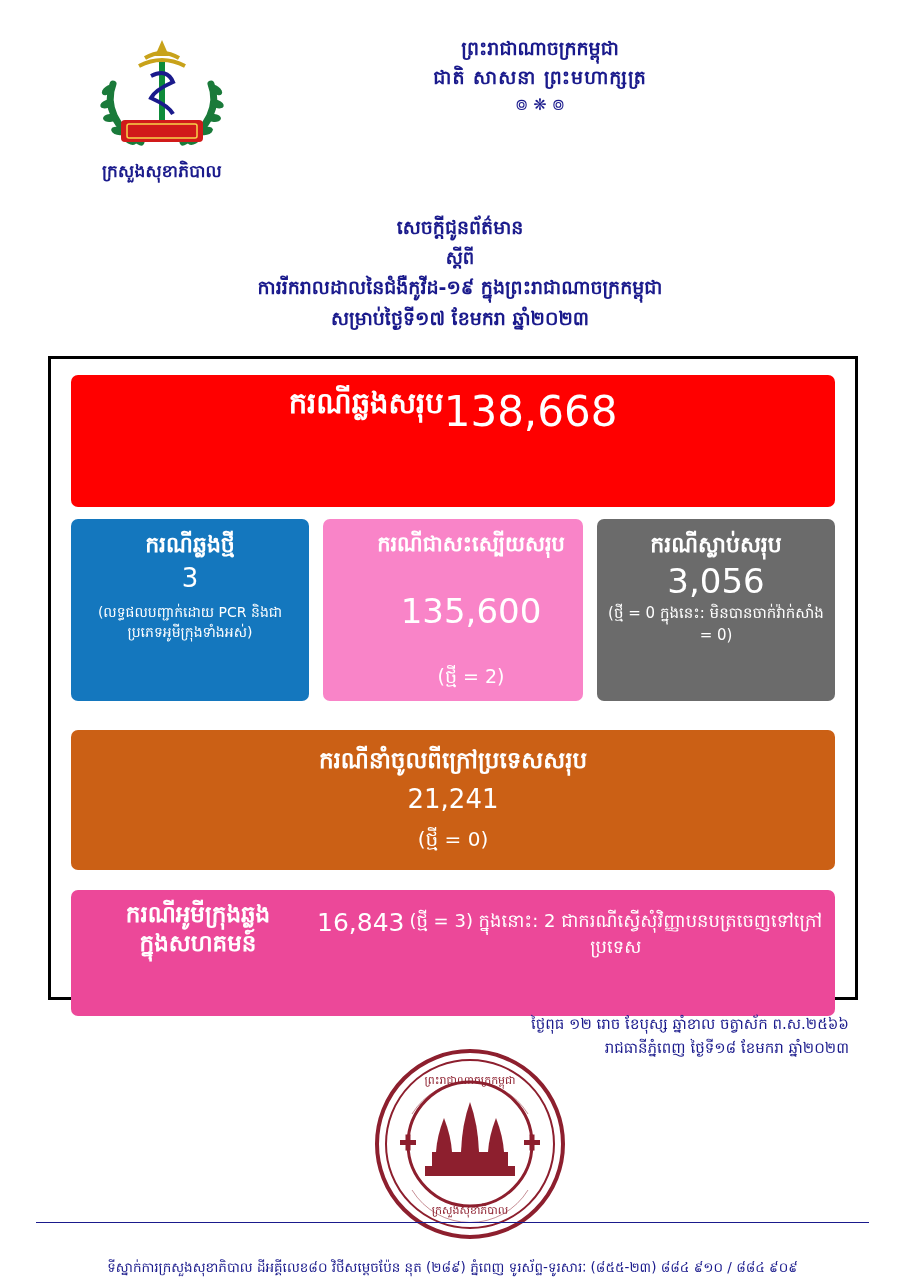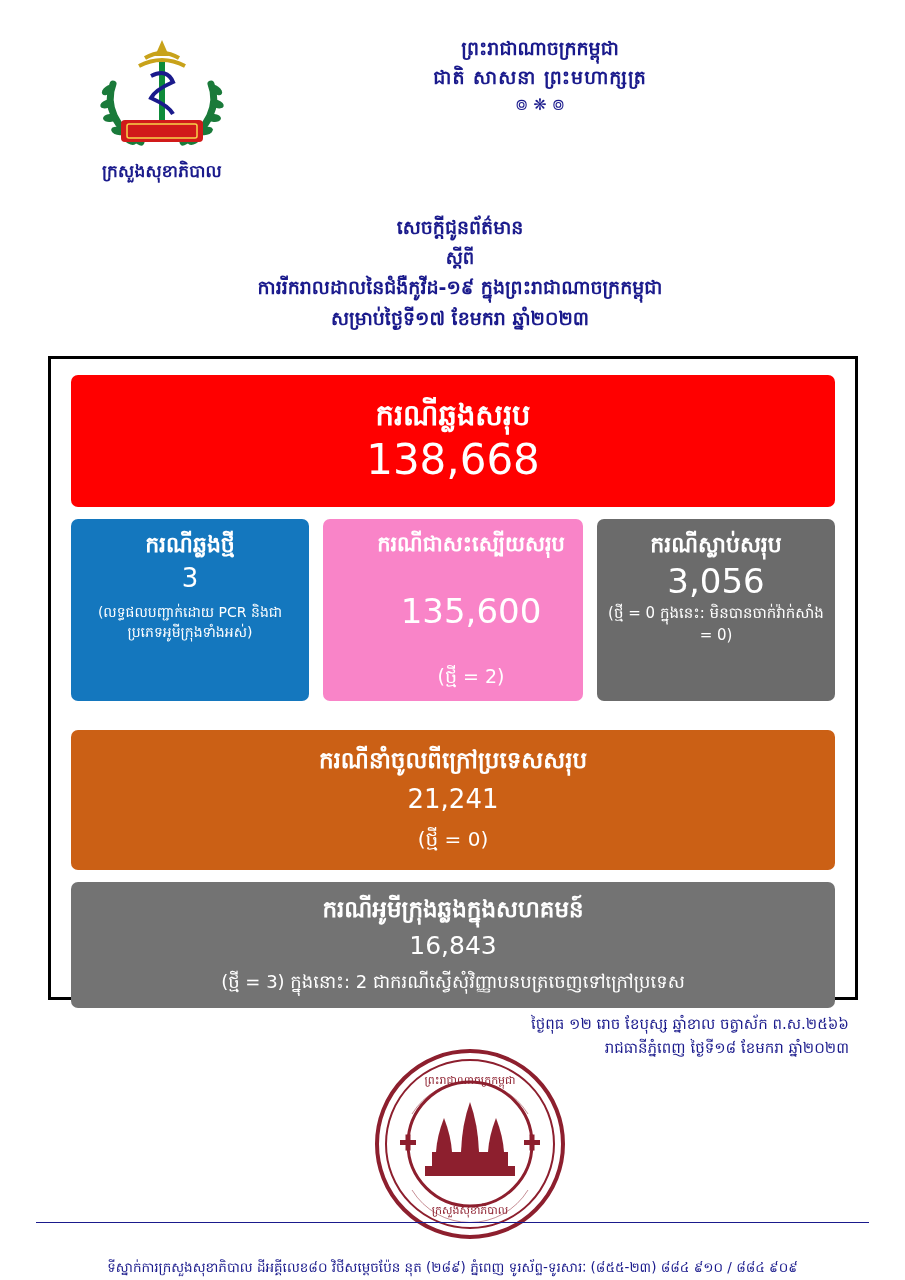--- a/index.html
+++ b/index.html
@@ -92,21 +92,21 @@
   }
   .card .c-note {
     font-size: 15px;
     line-height: 1.45;
     margin-top: 2px;
   }
 
   .row-total {
     background: #ff0000;
     height: 132px;
-    display: flex; flex-direction: column; justify-content: center;
+    display: flex; flex-direction: row; justify-content: center;
   }
   .row-total .c-title { font-size: 29px; }
   .row-total .c-value { font-size: 42px; }
 
   .row-three {
     display: flex;
     gap: 14px;
     margin-top: 12px;
     height: 182px;
   }
@@ -143,24 +143,24 @@
     background: #cb6015;
     height: 140px;
     margin-top: 29px;
     display: flex; flex-direction: column; justify-content: center;
   }
   .row-imported .c-title { font-size: 23px; }
   .row-imported .c-value { font-size: 26px; margin-top: 10px; }
   .row-imported .c-note { font-size: 20px; margin-top: 10px; }
 
   .row-community {
-    background: #737373;
+    background: #ec4899;
     height: 126px;
-    margin-top: 12px;
-    display: flex; flex-direction: column; justify-content: center;
+    margin-top: 20px;
+    display: flex; flex-direction: row; justify-content: center;
   }
   .row-community .c-title { font-size: 23px; }
   .row-community .c-value { font-size: 25px; margin-top: 8px; }
   .row-community .c-note { font-size: 18px; margin-top: 8px; }
 
   
   .date-block {
     position: absolute;
     right: 56px; top: 1012px;
     text-align: right;

